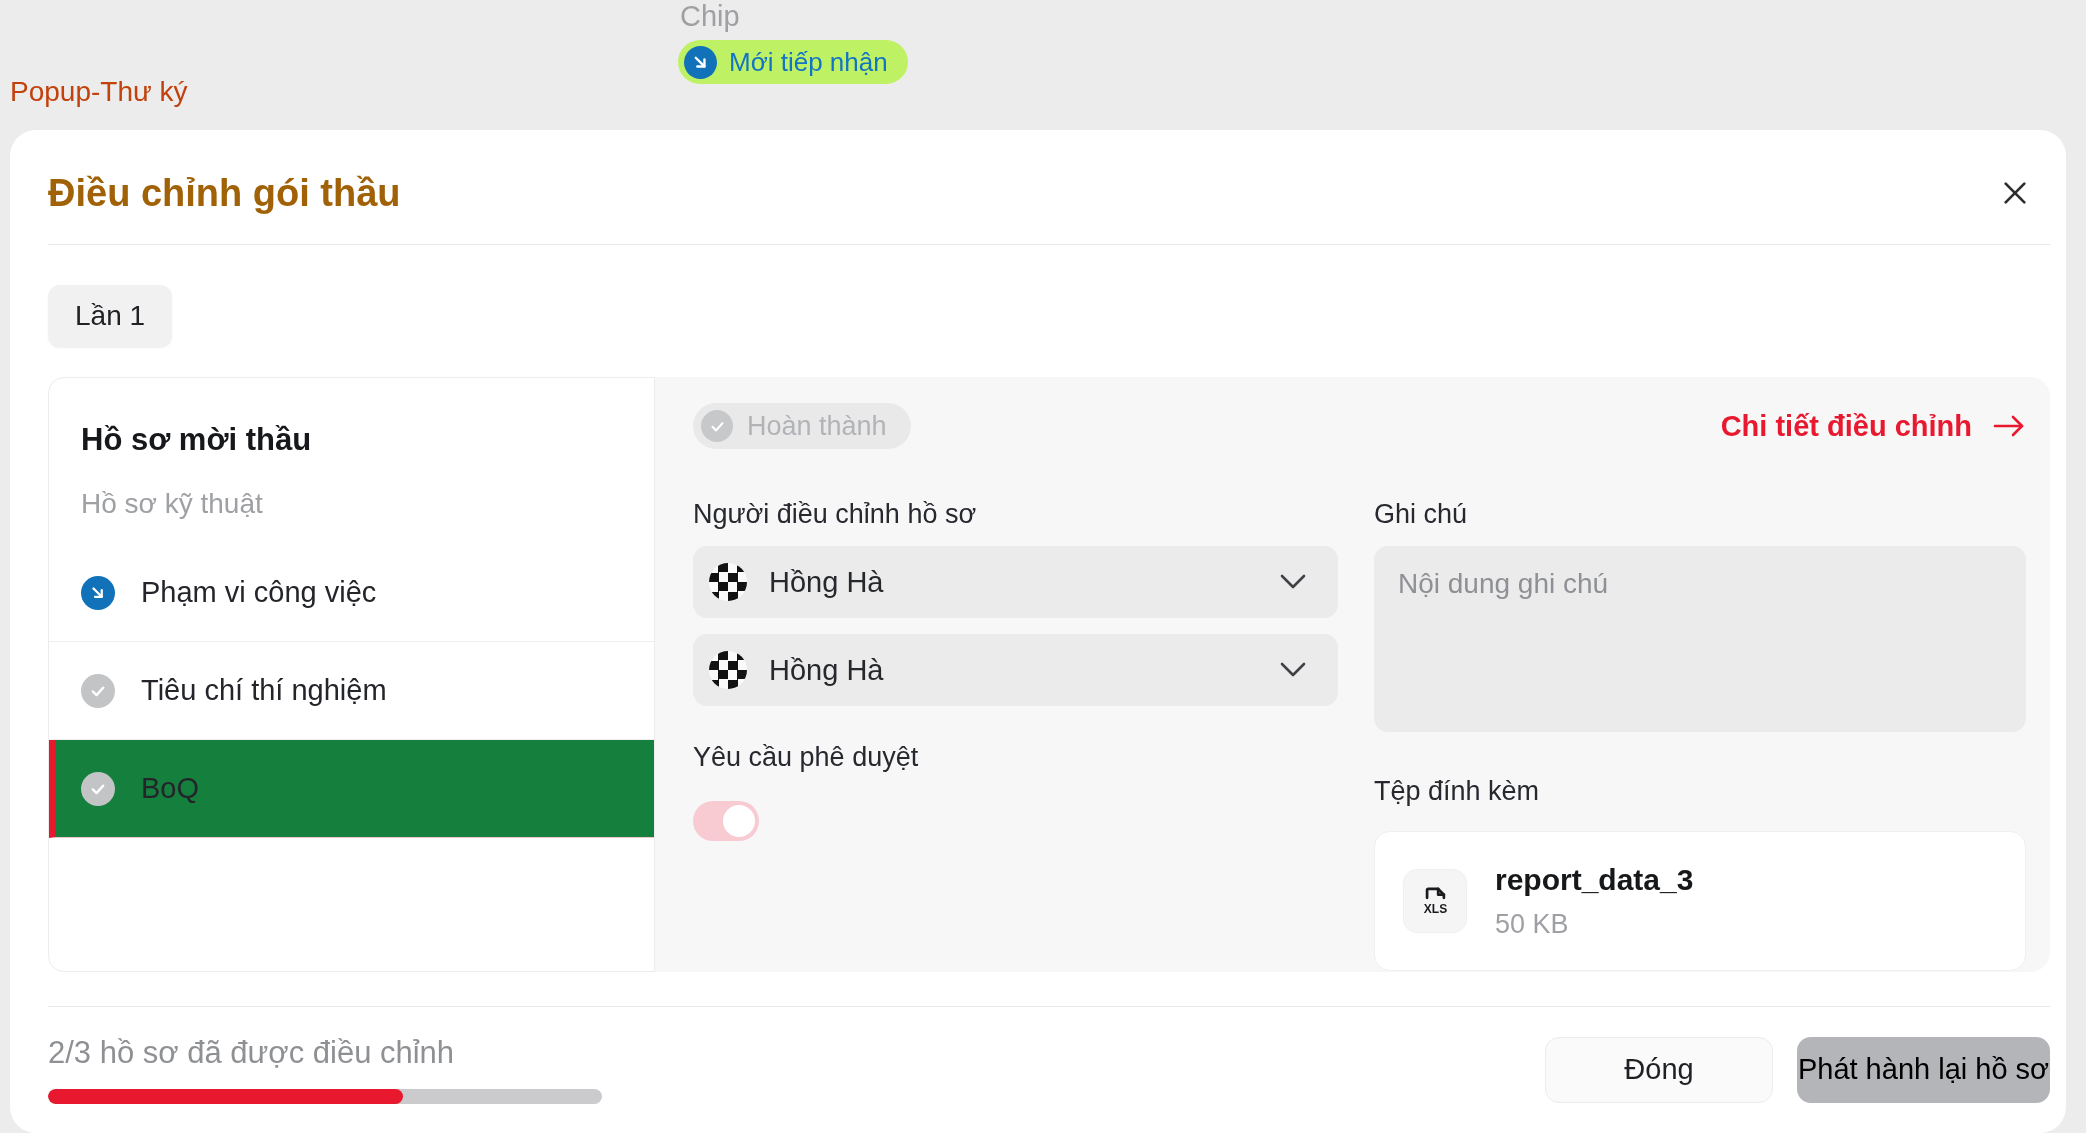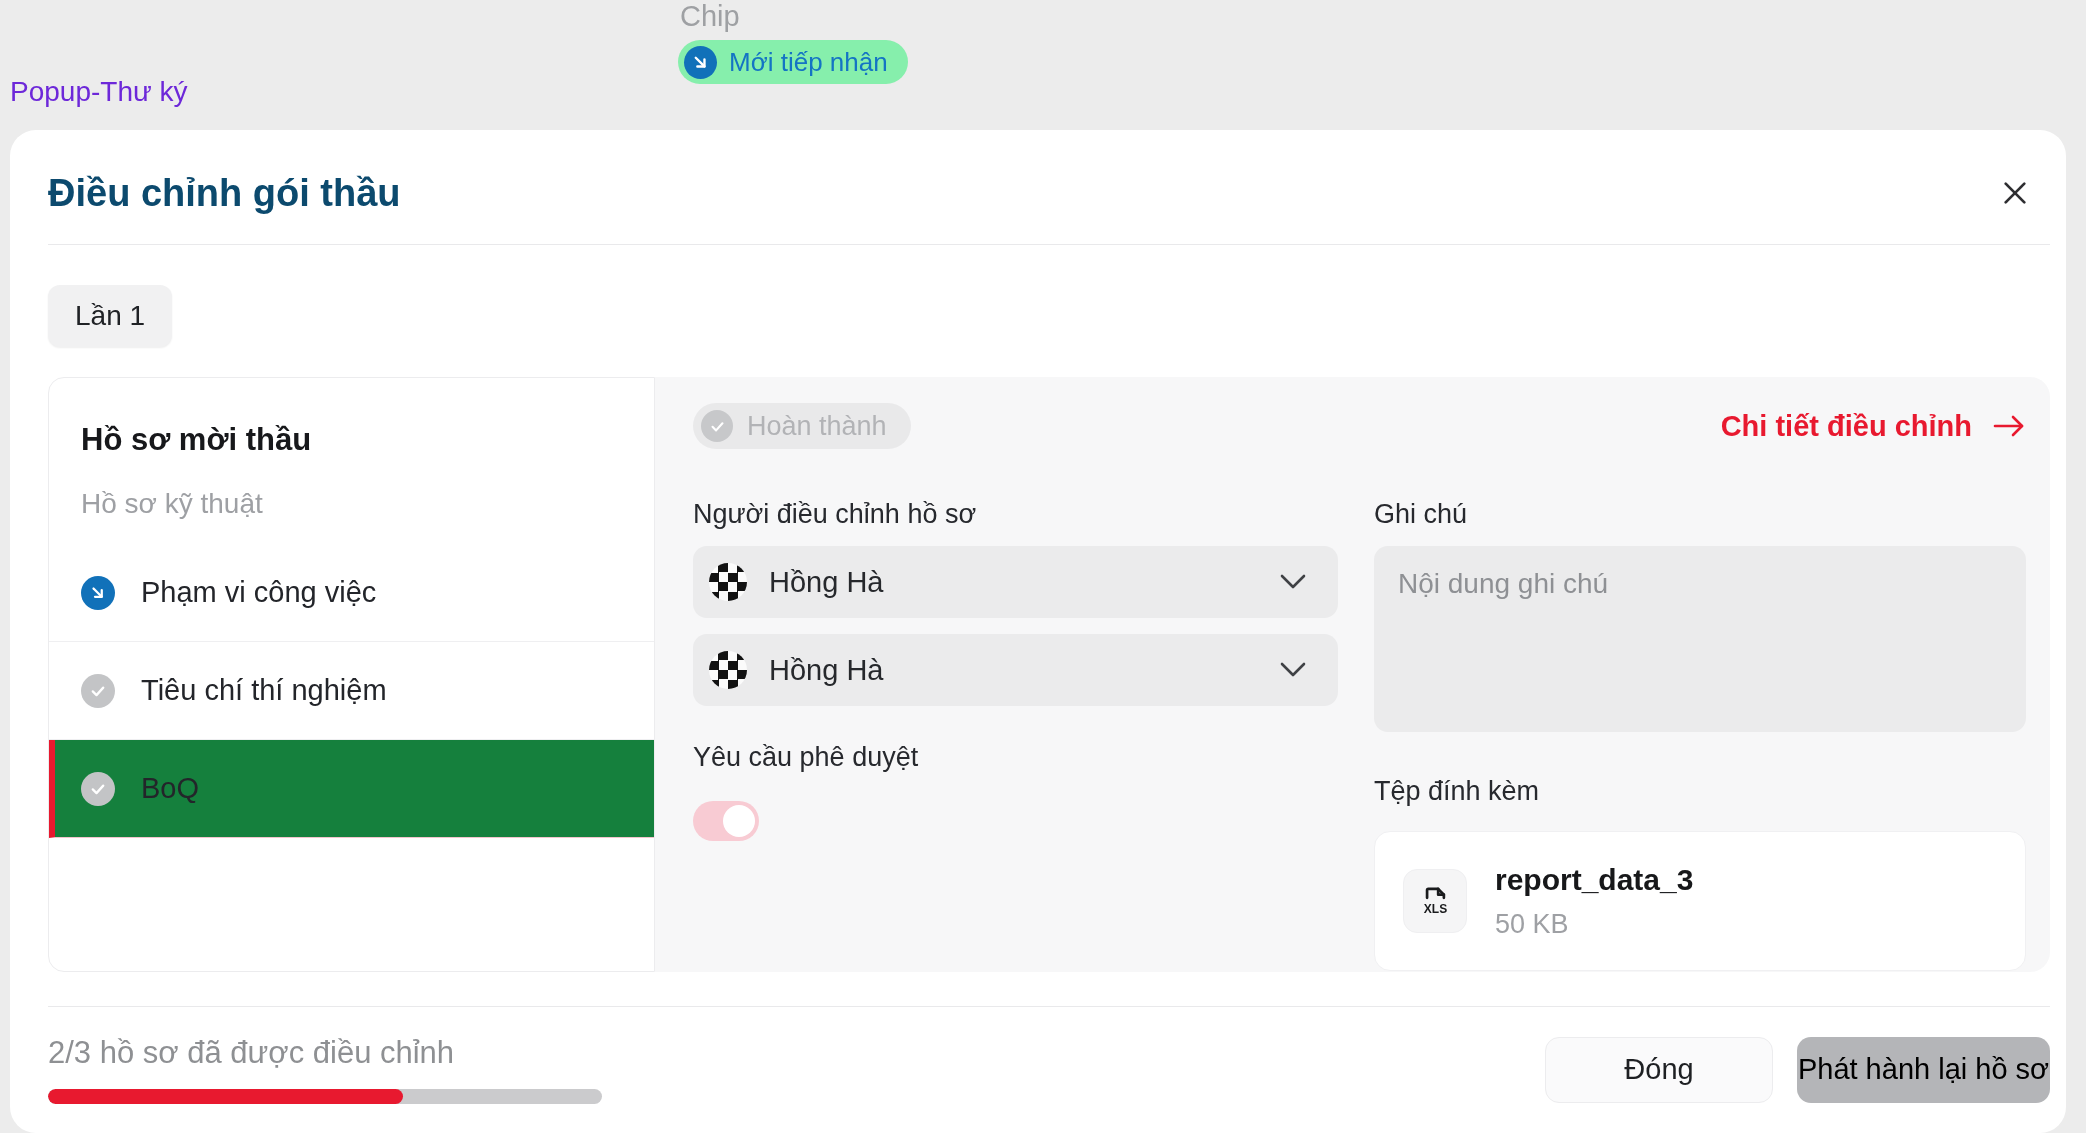--- a/index.html
+++ b/index.html
@@ -10,41 +10,41 @@
     font-family:"Liberation Sans","DejaVu Sans",sans-serif;
     color:#1E2023;
     overflow:hidden;
   }
 
   
   .bg-chip-label { position:absolute; left:680px; top:0px; font-size:29px; color:#9EA0A3; }
   .status-chip {
     position:absolute; left:678px; top:40px;
     display:inline-flex; align-items:center; gap:12px;
-    background:#86efac; border-radius:24px; height:44px; padding:0 20px 0 6px;
+    background:#bef264; border-radius:24px; height:44px; padding:0 20px 0 6px;
     cursor:pointer;
   }
   .status-chip .icon-circle {
     width:33px; height:33px; border-radius:50%; background:#1171B9;
     display:flex; align-items:center; justify-content:center; flex:none;
   }
   .status-chip .chip-text { font-size:26px; color:#1474C4; }
-  .bg-caption { position:absolute; left:10px; top:76px; font-size:28px; color:#6d28d9; }
+  .bg-caption { position:absolute; left:10px; top:76px; font-size:28px; color:#c2410c; }
 
   
   .modal {
     position:absolute; left:10px; top:130px; width:2056px; height:1003px;
     background:#FFFFFF; border-radius:26px;
     display:flex; flex-direction:column;
   }
   .modal-header {
     display:flex; justify-content:space-between; align-items:center;
     padding:40px 28px 28px 38px;
   }
-  .modal-title { font-size:38px; font-weight:700; color:#0c4a6e; }
+  .modal-title { font-size:38px; font-weight:700; color:#a16207; }
   .close-btn { width:46px; height:46px; display:flex; align-items:center; justify-content:center; cursor:pointer; background:none; border:none; }
   .hdr-divider { height:1px; background:#E9E9EB; margin:0 16px 0 38px; }
 
   .round-chip-row { padding:40px 0 0 38px;text-decoration:underline; }
   .round-chip {
     display:inline-block; background:#F1F1F2; border-radius:12px;
     padding:15px 27px; font-size:28px; color:#202226;
     box-shadow:0 1px 2px rgba(0,0,0,.07); cursor:pointer;
   }
 

